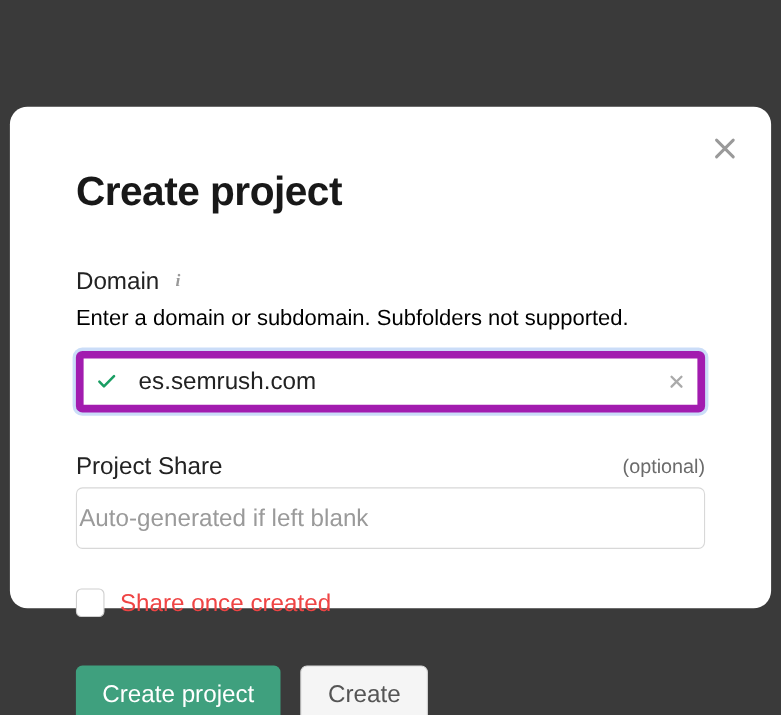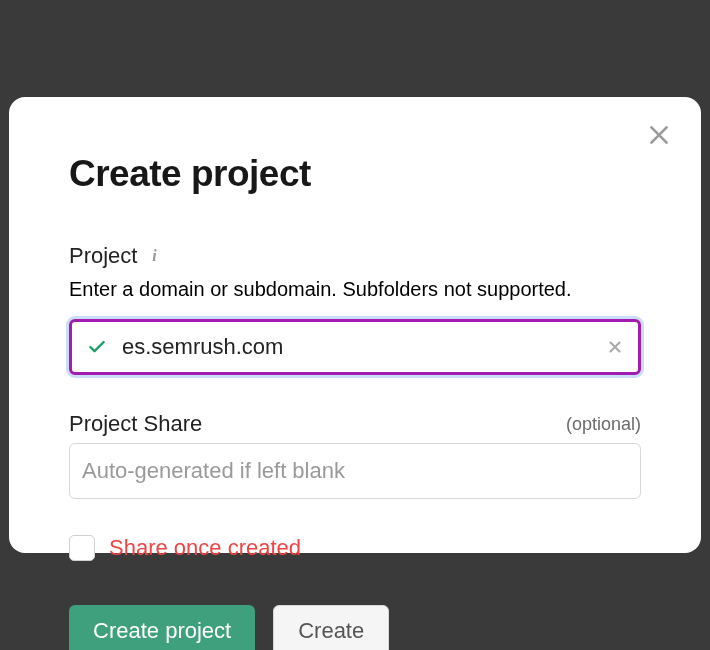--- a/index.html
+++ b/index.html
@@ -90,24 +90,24 @@
       height: 56px;
       border: 1px solid #d8d8d8;
       border-radius: 6px;
       font-size: 22px;
       color: #222;
       padding: 0 50px;
       outline: none;
       font-family: inherit;
     }
     .input.focused {
-      border: 3px solid #a21caf;
+      border: 7px solid #a21caf;
       box-shadow: 0 0 0 3px rgba(140,180,240,0.45);
     }
-    .input.plain { padding: 0 12px; }
+    .input.plain { padding: 0 2px; }
     .input::placeholder { color: #9a9a9a; }
     .check-icon {
       position: absolute;
       left: 18px;
       top: 50%;
       transform: translateY(-50%);
       color: #1a9e63;
       width: 20px;
       height: 20px;
       display: flex;
@@ -185,21 +185,21 @@
         <line x1="19" y1="5" x2="5" y2="19"></line>
       </svg>
     </span>
   </div>
 
   <h1 class="title">Create project</h1>
 
   <div class="field-group">
     <div class="label-row">
       <div class="label-inline">
-        <span class="label">Project</span>
+        <span class="label">Domain</span>
         <span class="info-icon">i</span>
       </div>
     </div>
     <div class="help">Enter a domain or subdomain. Subfolders not supported.</div>
     <div class="input-wrap">
       <span class="check-icon">
         <svg viewBox="0 0 24 24" fill="none" stroke="currentColor" stroke-width="2.8" stroke-linecap="round" stroke-linejoin="round">
           <polyline points="4 12 9 17 20 6"></polyline>
         </svg>
       </span>

